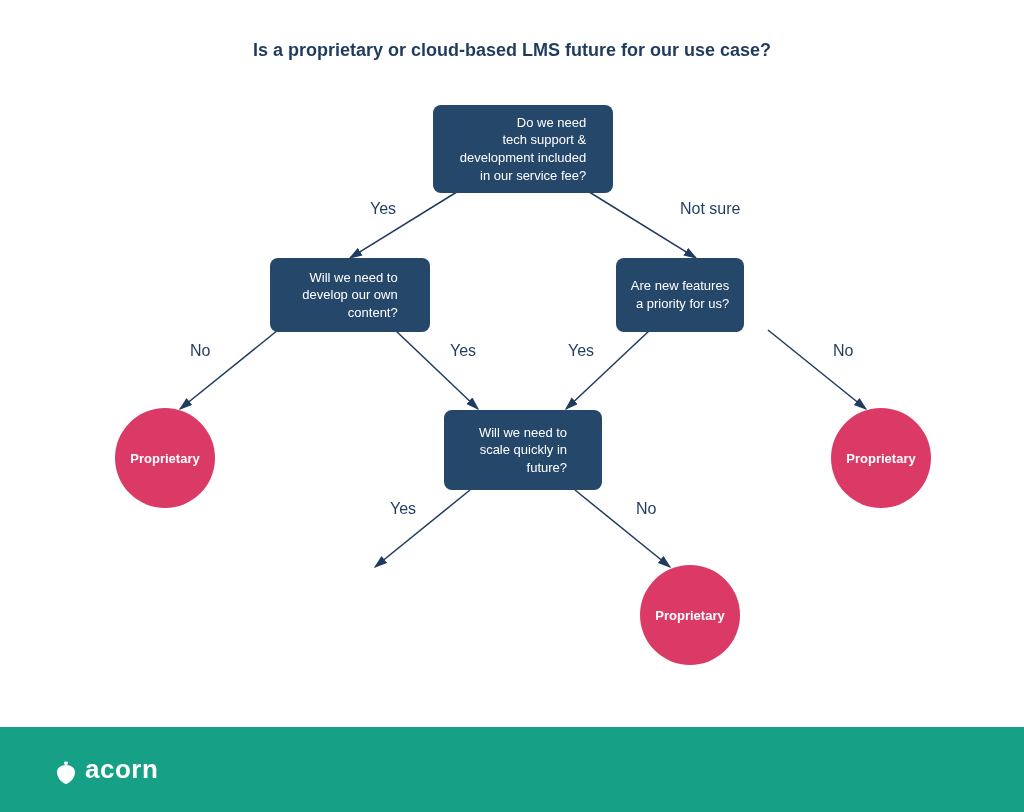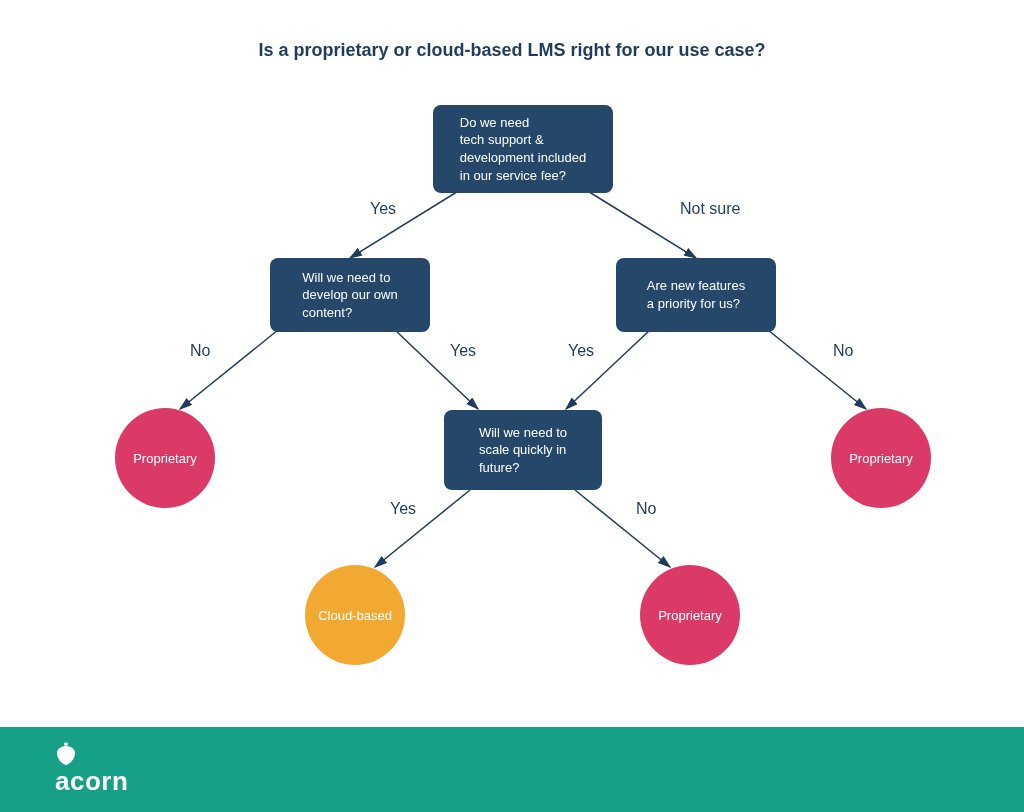--- a/index.html
+++ b/index.html
@@ -16,37 +16,37 @@
     color: #1f3b5e;
   }
   .qbox {
     position: absolute;
     background: #24476a;
     color: #fff;
     border-radius: 8px;
     display: flex;
     align-items: center;
     justify-content: center;
-    text-align: left;
+    text-align: right;
     font-size: 13px;
     line-height: 1.35;
     padding: 10px 14px;
   }
   .circle {
     position: absolute;
     width: 100px;
     height: 100px;
     border-radius: 50%;
     display: flex;
     align-items: center;
     justify-content: center;
     text-align: right;
     color: #fff;
     font-size: 13px;
-    font-weight: 400;
+    font-weight: 700;
   }
   .pink { background: #db3a66; }
   .orange { background: #f2a932; }
   .edge-label {
     position: absolute;
     font-size: 16px;
     color: #1f3b5e;
   }
   svg.arrows {
     position: absolute;
@@ -63,37 +63,36 @@
     left: 0; bottom: 0;
     width: 100%;
     height: 85px;
     background: #16a085;
     display: flex;
     align-items: center;
     padding-left: 55px;
   }
   .footer .brand {
     display: flex;
-    align-items: flex-start;
+    align-items: flex-end;
     color: #fff;
-    flex-direction: column;
   }
   .footer .brand svg { margin-right: 8px; }
   .footer .brand span {
     font-size: 26px;
     font-weight: 600;
     letter-spacing: 0.5px;
   }
 </style>
 </head>
 <body>
 
 <div class="canvas">
 
-  <div class="title">Is a proprietary or cloud-based LMS right for our use case?</div>
+  <div class="title">Is a proprietary or cloud-based LMS future for our use case?</div>
 
   <svg class="arrows">
     <defs>
       <marker id="ah" markerWidth="10" markerHeight="10" refX="8" refY="3" orient="auto" markerUnits="strokeWidth">
         <path d="M0,0 L0,6 L9,3 z" fill="#1f3b5e"></path>
       </marker>
     </defs>
 
     <line x1="460" y1="190" x2="350" y2="258" marker-end="url(#ah)"></line>
 
@@ -107,26 +106,25 @@
 
     <line x1="768" y1="330" x2="866" y2="409" marker-end="url(#ah)"></line>
 
     <line x1="470" y1="490" x2="375" y2="567" marker-end="url(#ah)"></line>
 
     <line x1="575" y1="490" x2="670" y2="567" marker-end="url(#ah)"></line>
   </svg>
 
   <div class="qbox" style="left:433px; top:105px; width:180px; height:88px;">Do we need<br>tech support &amp;<br>development included<br>in our service fee?</div>
   <div class="qbox" style="left:270px; top:258px; width:160px; height:74px;">Will we need to<br>develop our own<br>content?</div>
-  <div class="qbox" style="left:616px; top:258px; width:160px; height:74px;">Are new features<br>a priority for us?</div>
+  <div class="qbox" style="left:616px; top:258px; width:128px; height:74px;">Are new features<br>a priority for us?</div>
   <div class="qbox" style="left:444px; top:410px; width:158px; height:80px;">Will we need to<br>scale quickly in<br>future?</div>
 
   <div class="circle pink" style="left:115px; top:408px;">Proprietary</div>
   <div class="circle pink" style="left:831px; top:408px;">Proprietary</div>
-  <div class="circle orange" style="left:305px; top:565px;">Cloud-based</div>
   <div class="circle pink" style="left:640px; top:565px;">Proprietary</div>
 
   <div class="edge-label" style="left:370px; top:200px;">Yes</div>
   <div class="edge-label" style="left:680px; top:200px;">Not sure</div>
   <div class="edge-label" style="left:190px; top:342px;">No</div>
   <div class="edge-label" style="left:450px; top:342px;">Yes</div>
   <div class="edge-label" style="left:568px; top:342px;">Yes</div>
   <div class="edge-label" style="left:833px; top:342px;">No</div>
   <div class="edge-label" style="left:390px; top:500px;">Yes</div>
   <div class="edge-label" style="left:636px; top:500px;">No</div>

